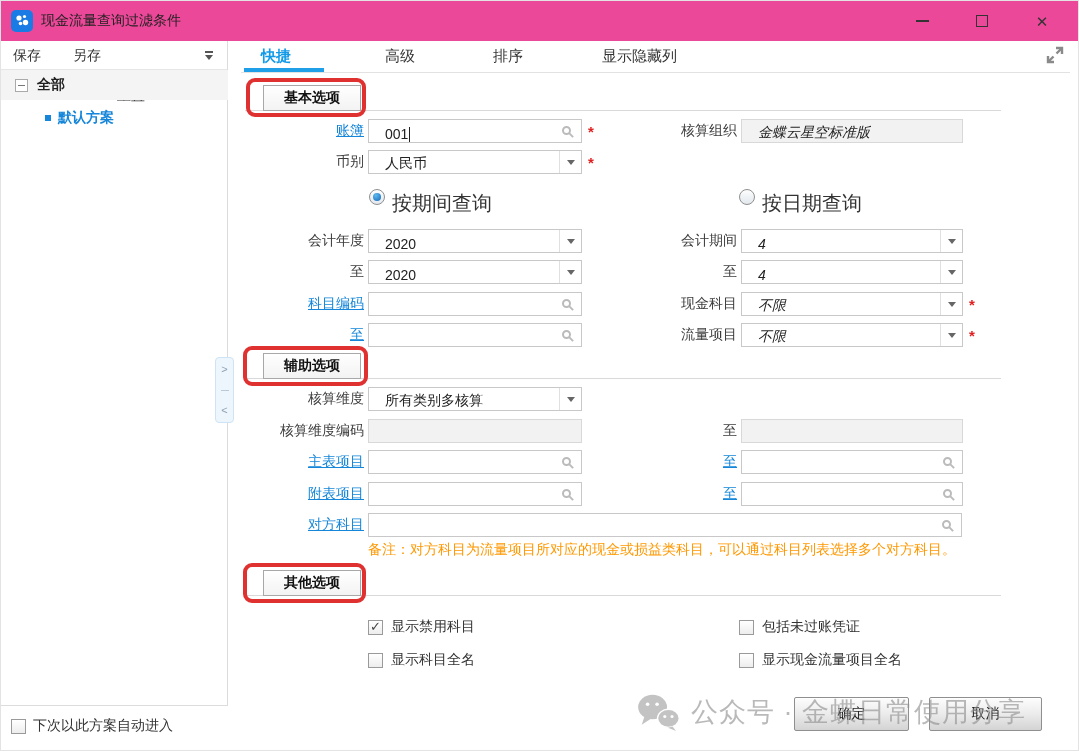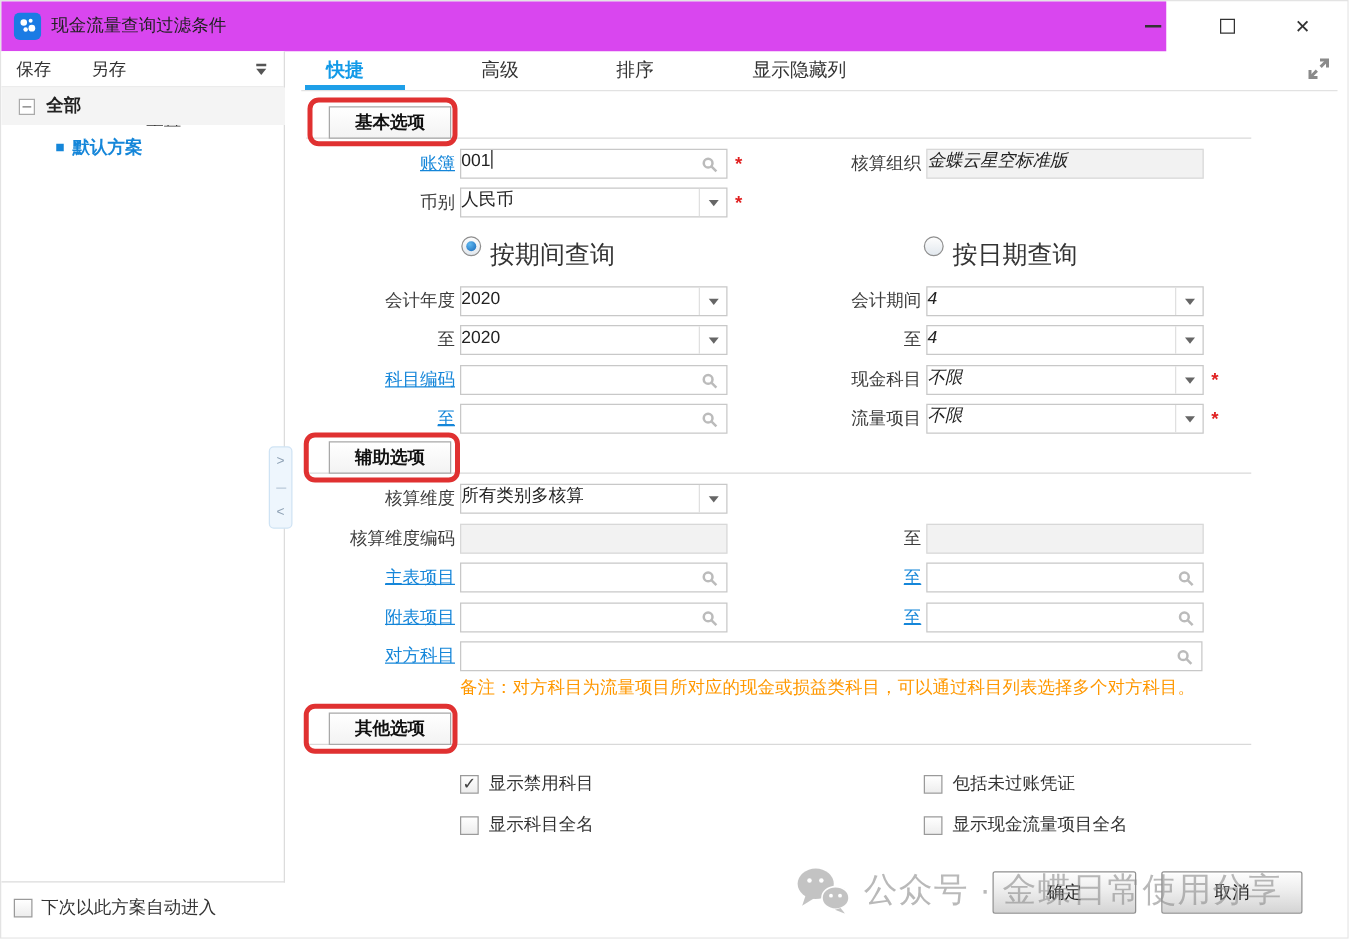--- a/index.html
+++ b/index.html
@@ -1,20 +1,20 @@
 <!DOCTYPE html>
 <html><head>
 <meta charset="utf-8">
 <style>
   * { margin:0; padding:0; box-sizing:border-box; }
   html,body { width:1079px; height:751px; background:#fff; font-family:"Liberation Sans","DejaVu Sans",sans-serif; }
   .stage { position:relative; width:1079px; height:751px; background:#fff; overflow:hidden; border:1px solid #e3e3e3; }
 
   
-  .titlebar { position:absolute; left:0; top:0; width:932px; height:40px; background:#d946ef; }
+  .titlebar { position:absolute; left:0; top:0; width:1079px; height:40px; background:#ec4899; }
   .app-icon { position:absolute; left:10px; top:9px; width:22px; height:22px; }
   .win-title { position:absolute; left:40px; top:11px; font-size:14px; color:#222; }
   .win-btn { position:absolute; top:6px; width:36px; height:28px; display:flex; align-items:center; justify-content:center; cursor:default; }
   .wb-min { left:903px; } .wb-max { left:963px; } .wb-close { left:1023px; }
   .glyph-min { width:13px; height:2px; background:#333; }
   .glyph-max { width:12px; height:12px; border:1.5px solid #333; }
   .glyph-close { font-size:15px; color:#333; line-height:1; }
 
   
   .sidebar { position:absolute; left:0; top:40px; width:227px; height:665px; border-right:1px solid #dcdcdc; border-bottom:1px solid #dcdcdc; background:#fff; }
@@ -52,21 +52,21 @@
   
   .sec-line { position:absolute; height:1px; background:#d9d9d9; left:244px; width:756px; }
   .sec-box { position:absolute; left:262px; width:98px; height:26px; border:1px solid #a8a8a8; background:linear-gradient(#ffffff,#f3f3f3); display:flex; align-items:center; justify-content:center; font-size:14px; font-weight:bold; color:#111; z-index:2; }
   .annotation { position:absolute; border:4px solid #e03131; border-radius:9px; z-index:3; pointer-events:none; }
 
   
   .flabel { position:absolute; font-size:14px; color:#3c3c3c; text-align:right; }
   .flabel.l-col { left:240px; width:123px;font-family:Liberation Serif, serif; }
   .flabel.r-col { left:600px; width:136px; }
   .flink { color:#1586d9; text-decoration:underline; cursor:pointer; }
-  .fld { position:absolute; height:24px; border:1px solid #c8c8c8; background:#fff; font-size:14px; color:#222; display:flex; align-items:flex-start; padding-left:0; }
+  .fld { position:absolute; height:24px; border:1px solid #c8c8c8; background:#fff; font-size:14px; color:#222; display:flex; align-items:flex-end; padding-left:16px; }
   .fld.l-col { left:367px; width:214px; }
   .fld.r-col { left:740px; width:222px;font-style:italic; }
   .fld.wide  { left:367px; width:594px; }
   .fld.disabled { background:#f2f2f2; border-color:#d8d8d8; }
   .caret { width:1px; height:15px; background:#222; margin-left:1px; }
   .mag { position:absolute; right:10px; top:6px; width:9px; height:9px; border:2px solid #bbb; border-radius:50%; }
   .mag::after { content:""; position:absolute; right:-5px; bottom:-3px; width:6px; height:2px; background:#bbb; transform:rotate(45deg); }
   .dd { position:absolute; right:0; top:0; width:22px; height:22px; border-left:1px solid #e0e0e0; display:flex; align-items:center; justify-content:center; }
   .dd::after { content:""; width:0; height:0; border-left:4px solid transparent; border-right:4px solid transparent; border-top:5px solid #666; }
   .req { position:absolute; font-size:15px; color:#e02020; font-weight:bold; }

